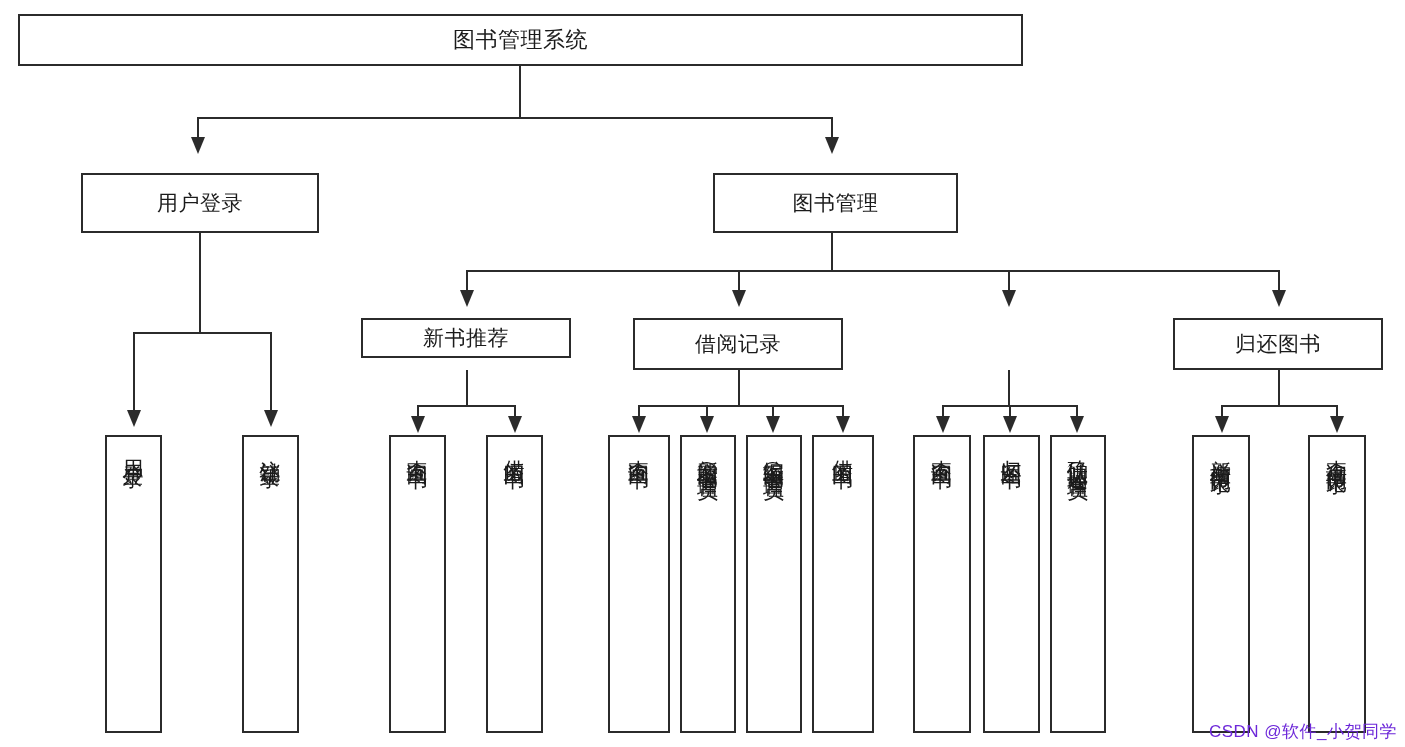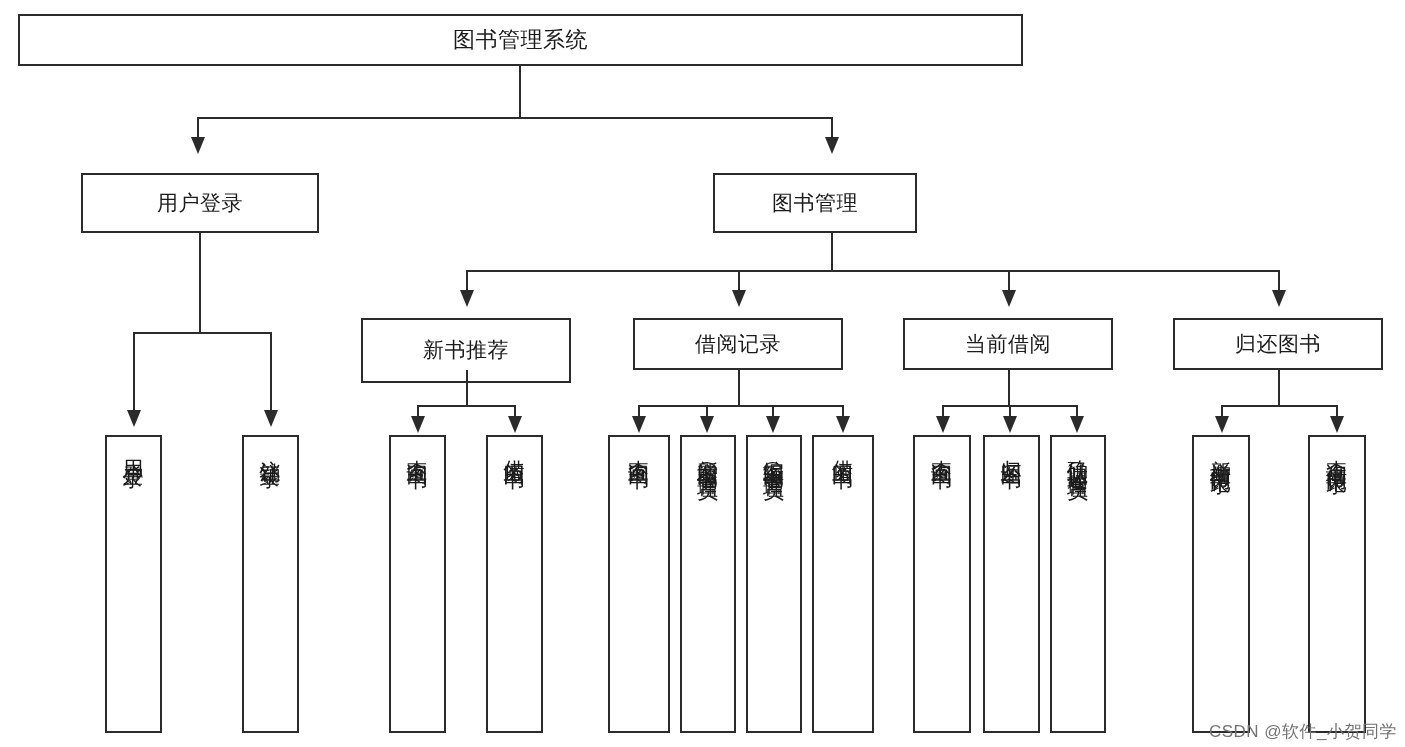--- a/index.html
+++ b/index.html
@@ -71,21 +71,21 @@
     border-left: 7px solid transparent;
     border-right: 7px solid transparent;
     border-top: 17px solid #2b2b2b;
   }
   
   #watermark {
     position: absolute;
     right: 8px;
     bottom: 4px;
     font-size: 17px;
-    color: #737373;
+    color: #6d28d9;
     letter-spacing: 0.5px;
     white-space: nowrap;
     pointer-events: none;
   }
 </style>
 </head>
 <body>
 
 <div id="canvas">
 
@@ -98,21 +98,21 @@
   <div class="edge h" style="left:197px; top:117px; width:636px; height:2.4px;"></div>
   <div class="edge v" style="left:197px; top:117px; width:2.4px; height:22px;"></div>
   <div class="edge v" style="left:831px; top:117px; width:2.4px; height:22px;"></div>
   <div class="arrow" style="left:191px; top:137px;"></div>
   <div class="arrow" style="left:825px; top:137px;"></div>
 
   <div class="node horiz" style="left:81px; top:173px; width:238px; height:60px;">
     <span class="label">用户登录</span>
   </div>
 
-  <div class="node horiz" style="left:713px; top:173px; width:204px; height:60px;">
+  <div class="node horiz" style="left:713px; top:173px; width:245px; height:60px;">
     <span class="label">图书管理</span>
   </div>
 
   <div class="edge v" style="left:199px; top:233px; width:2.4px; height:101px;"></div>
   <div class="edge h" style="left:133px; top:332px; width:139px; height:2.4px;"></div>
   <div class="edge v" style="left:133px; top:332px; width:2.4px; height:80px;"></div>
   <div class="edge v" style="left:270px; top:332px; width:2.4px; height:80px;"></div>
   <div class="arrow" style="left:127px; top:410px;"></div>
   <div class="arrow" style="left:264px; top:410px;"></div>
 
@@ -120,28 +120,25 @@
   <div class="edge h" style="left:466px; top:270px; width:814px; height:2.4px;"></div>
   <div class="edge v" style="left:466px; top:270px; width:2.4px; height:22px;"></div>
   <div class="edge v" style="left:738px; top:270px; width:2.4px; height:22px;"></div>
   <div class="edge v" style="left:1008px; top:270px; width:2.4px; height:22px;"></div>
   <div class="edge v" style="left:1278px; top:270px; width:2.4px; height:22px;"></div>
   <div class="arrow" style="left:460px; top:290px;"></div>
   <div class="arrow" style="left:732px; top:290px;"></div>
   <div class="arrow" style="left:1002px; top:290px;"></div>
   <div class="arrow" style="left:1272px; top:290px;"></div>
 
-  <div class="node horiz" style="left:361px; top:318px; width:210px; height:65px;">
+  <div class="node horiz" style="left:361px; top:318px; width:210px; height:40px;">
     <span class="label">新书推荐</span>
   </div>
   <div class="node horiz" style="left:633px; top:318px; width:210px; height:52px;">
     <span class="label">借阅记录</span>
-  </div>
-  <div class="node horiz" style="left:903px; top:318px; width:210px; height:52px;">
-    <span class="label">当前借阅</span>
   </div>
   <div class="node horiz" style="left:1173px; top:318px; width:210px; height:52px;">
     <span class="label">归还图书</span>
   </div>
 
   <div class="edge v" style="left:466px; top:370px; width:2.4px; height:37px;"></div>
   <div class="edge h" style="left:417px; top:405px; width:99px; height:2.4px;"></div>
   <div class="edge v" style="left:417px; top:405px; width:2.4px; height:14px;"></div>
   <div class="edge v" style="left:514px; top:405px; width:2.4px; height:14px;"></div>
   <div class="arrow" style="left:411px; top:416px;"></div>

